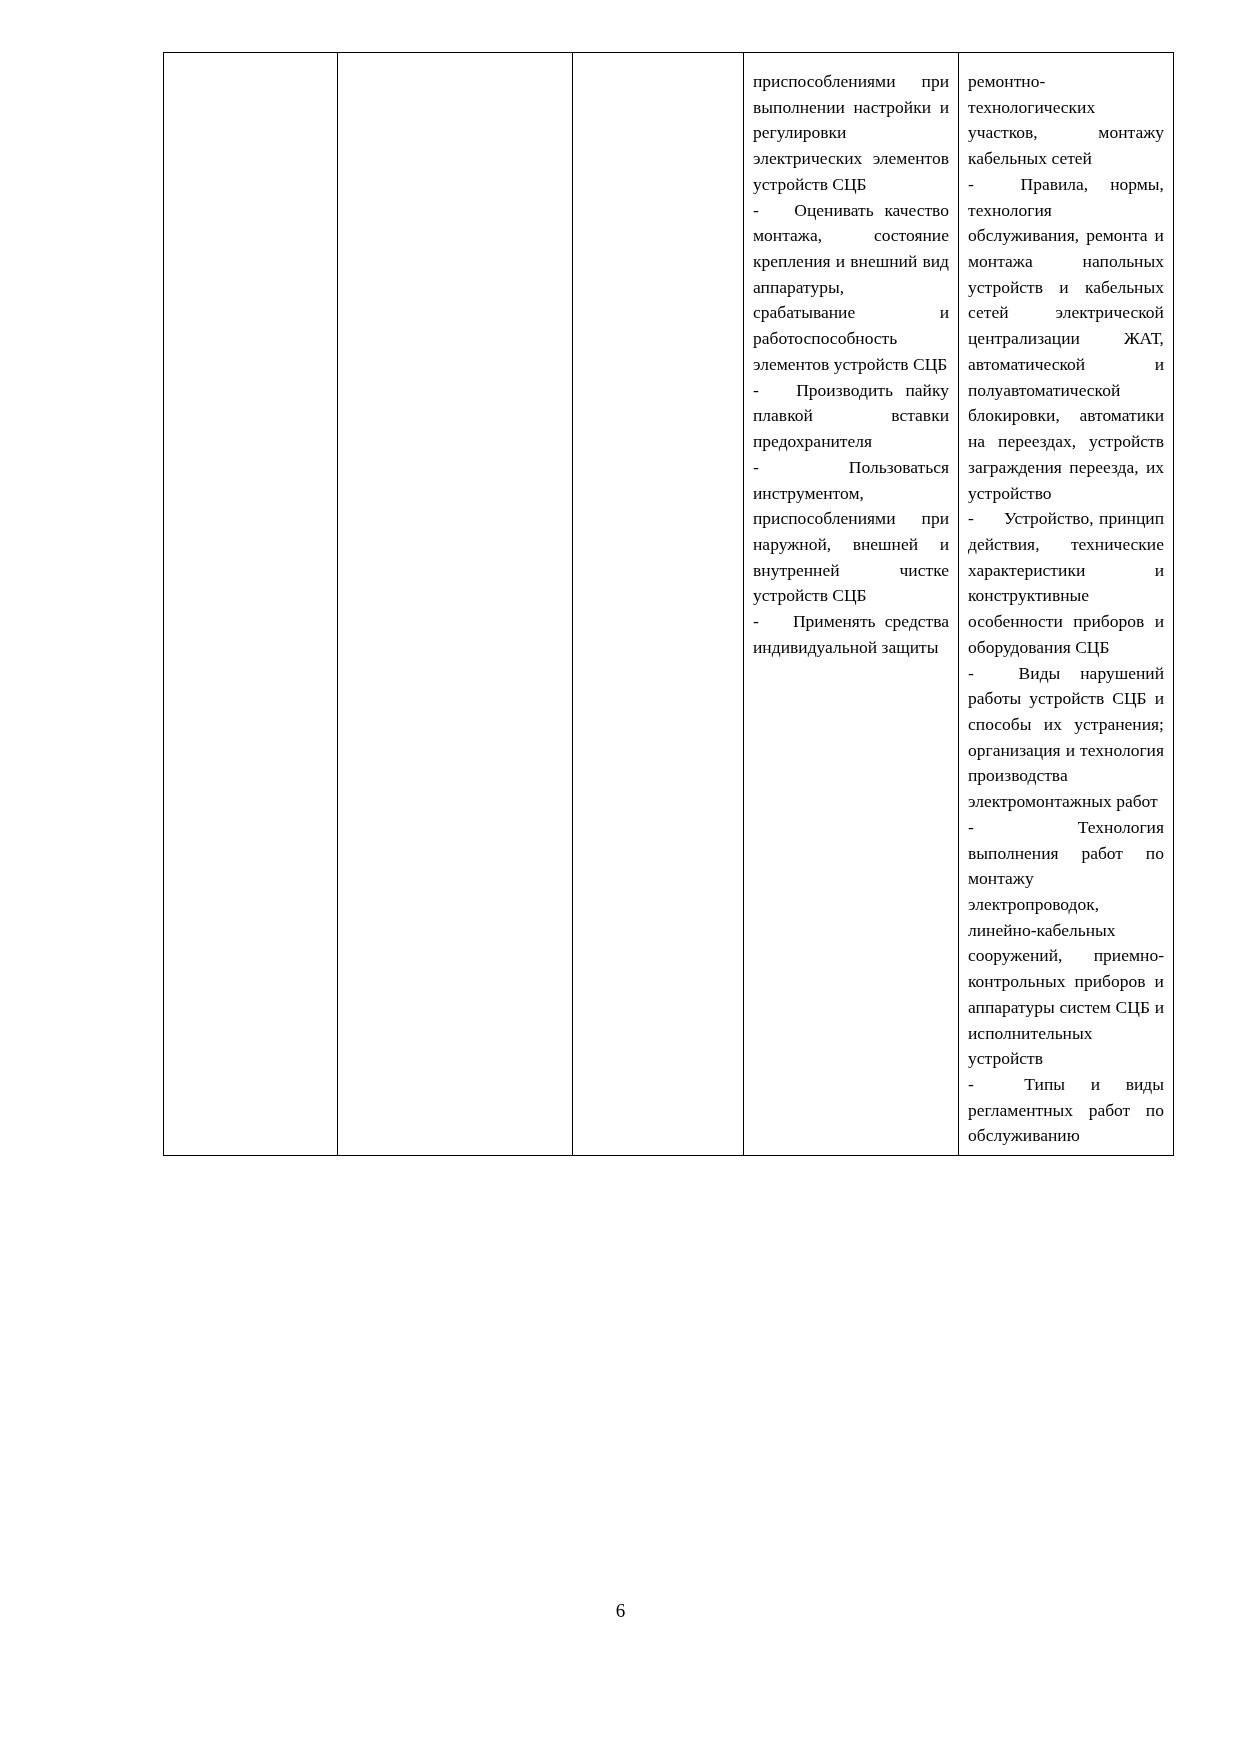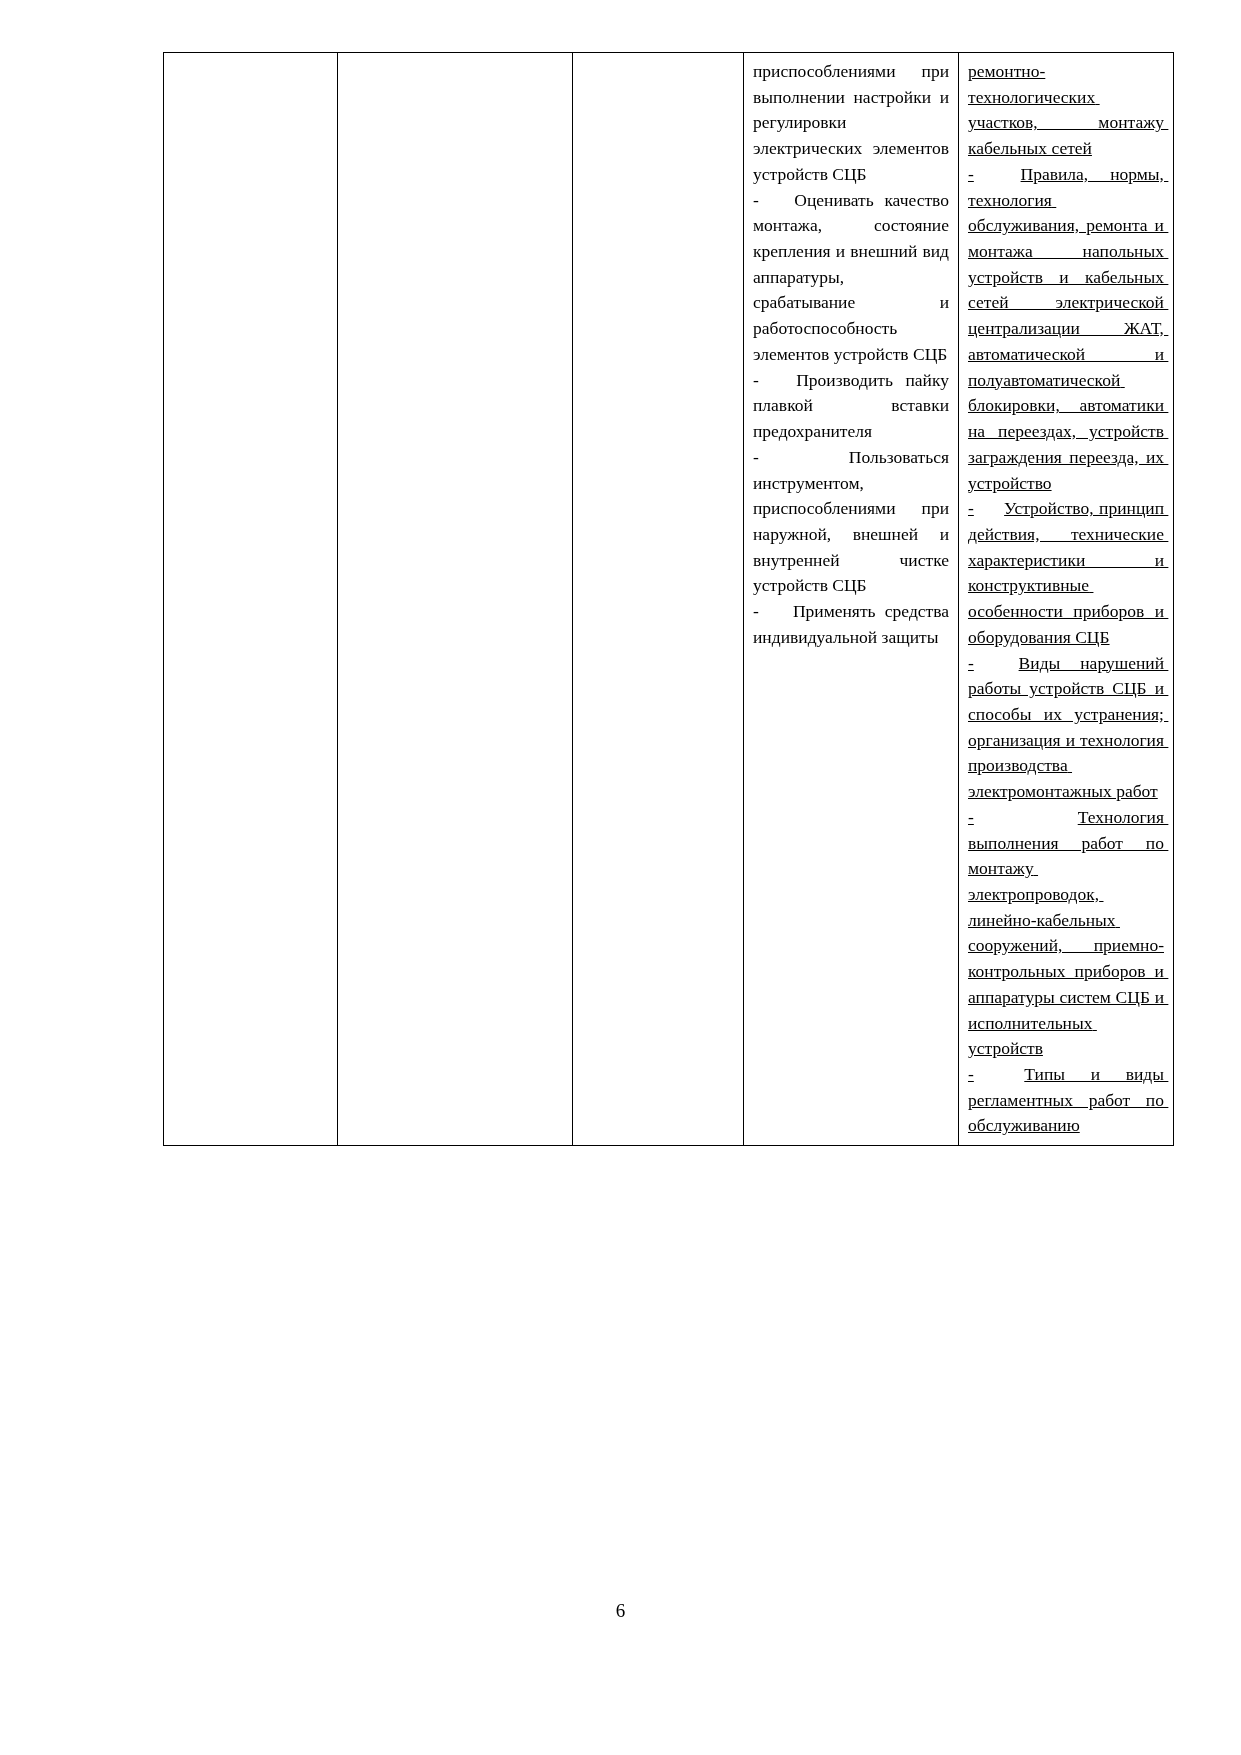--- a/index.html
+++ b/index.html
@@ -24,33 +24,33 @@
     position: absolute;
     left: 163px;
     top: 52px;
     width: 915px;
     border-collapse: collapse;
     table-layout: fixed;
   }
   .doc-table td {
     border: 1px solid #000000;
     vertical-align: top;
-    padding: 6px 9px 6px 9px;
+    padding: 16px 9px 6px 9px;
     font-size: 17.5px;
     line-height: 1.47;
     text-align: justify;
     text-justify: inter-word;
     hyphens: none;
     margin-top: 16px;
   }
   .col-1 { width: 155px; }
   .col-2 { width: 216px; }
   .col-3 { width: 152px; }
   .col-4 { width: 196px; }
-  .col-5 { width: 196px; text-decoration: underline; }
+  .col-5 { width: 196px; }
 
   .cell-text {
     white-space: pre-wrap;
     display: block;
     text-align: justify;
   }
   .page-number {
     position: absolute;
     left: 0;
     right: 0;

